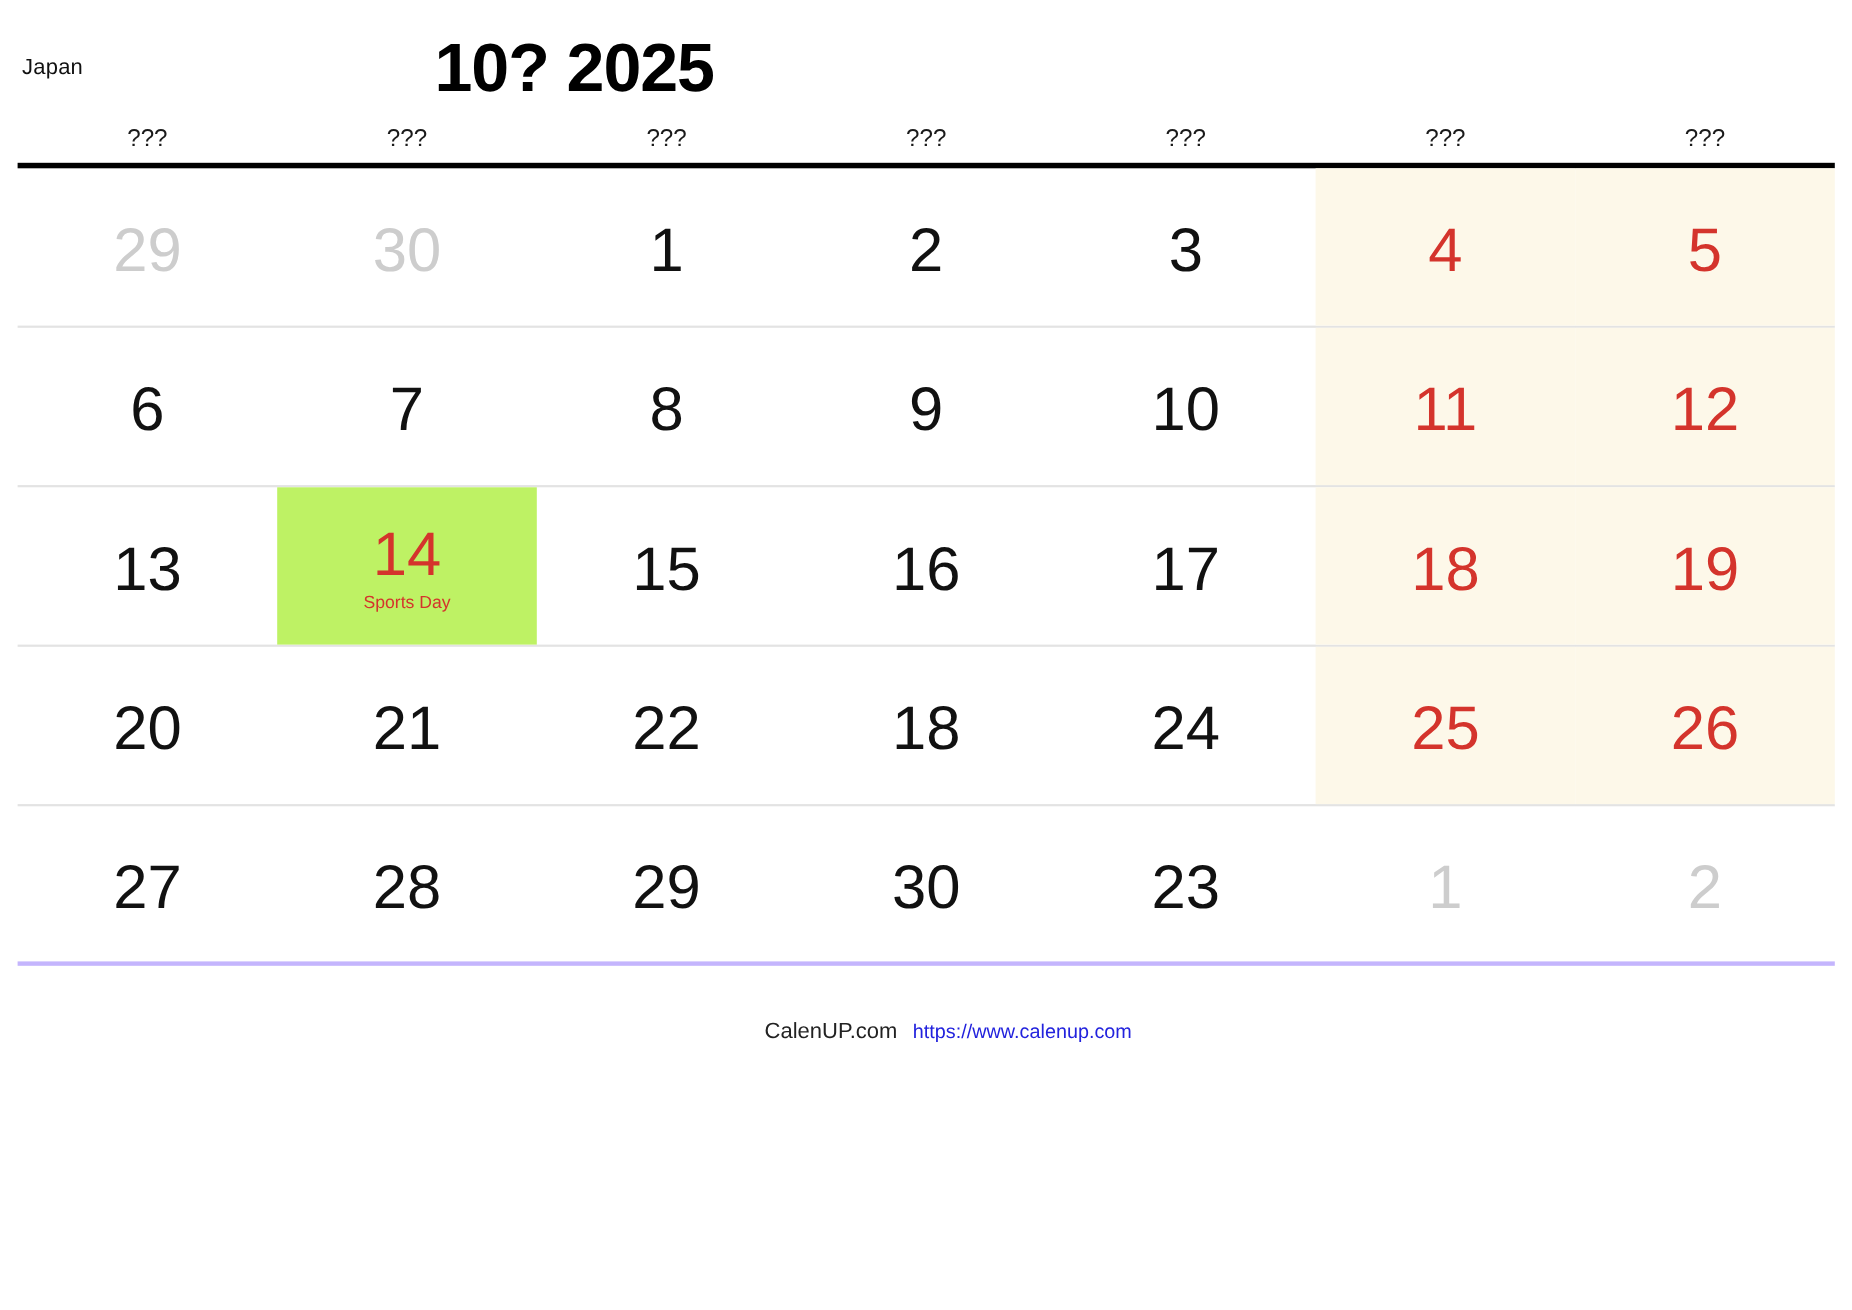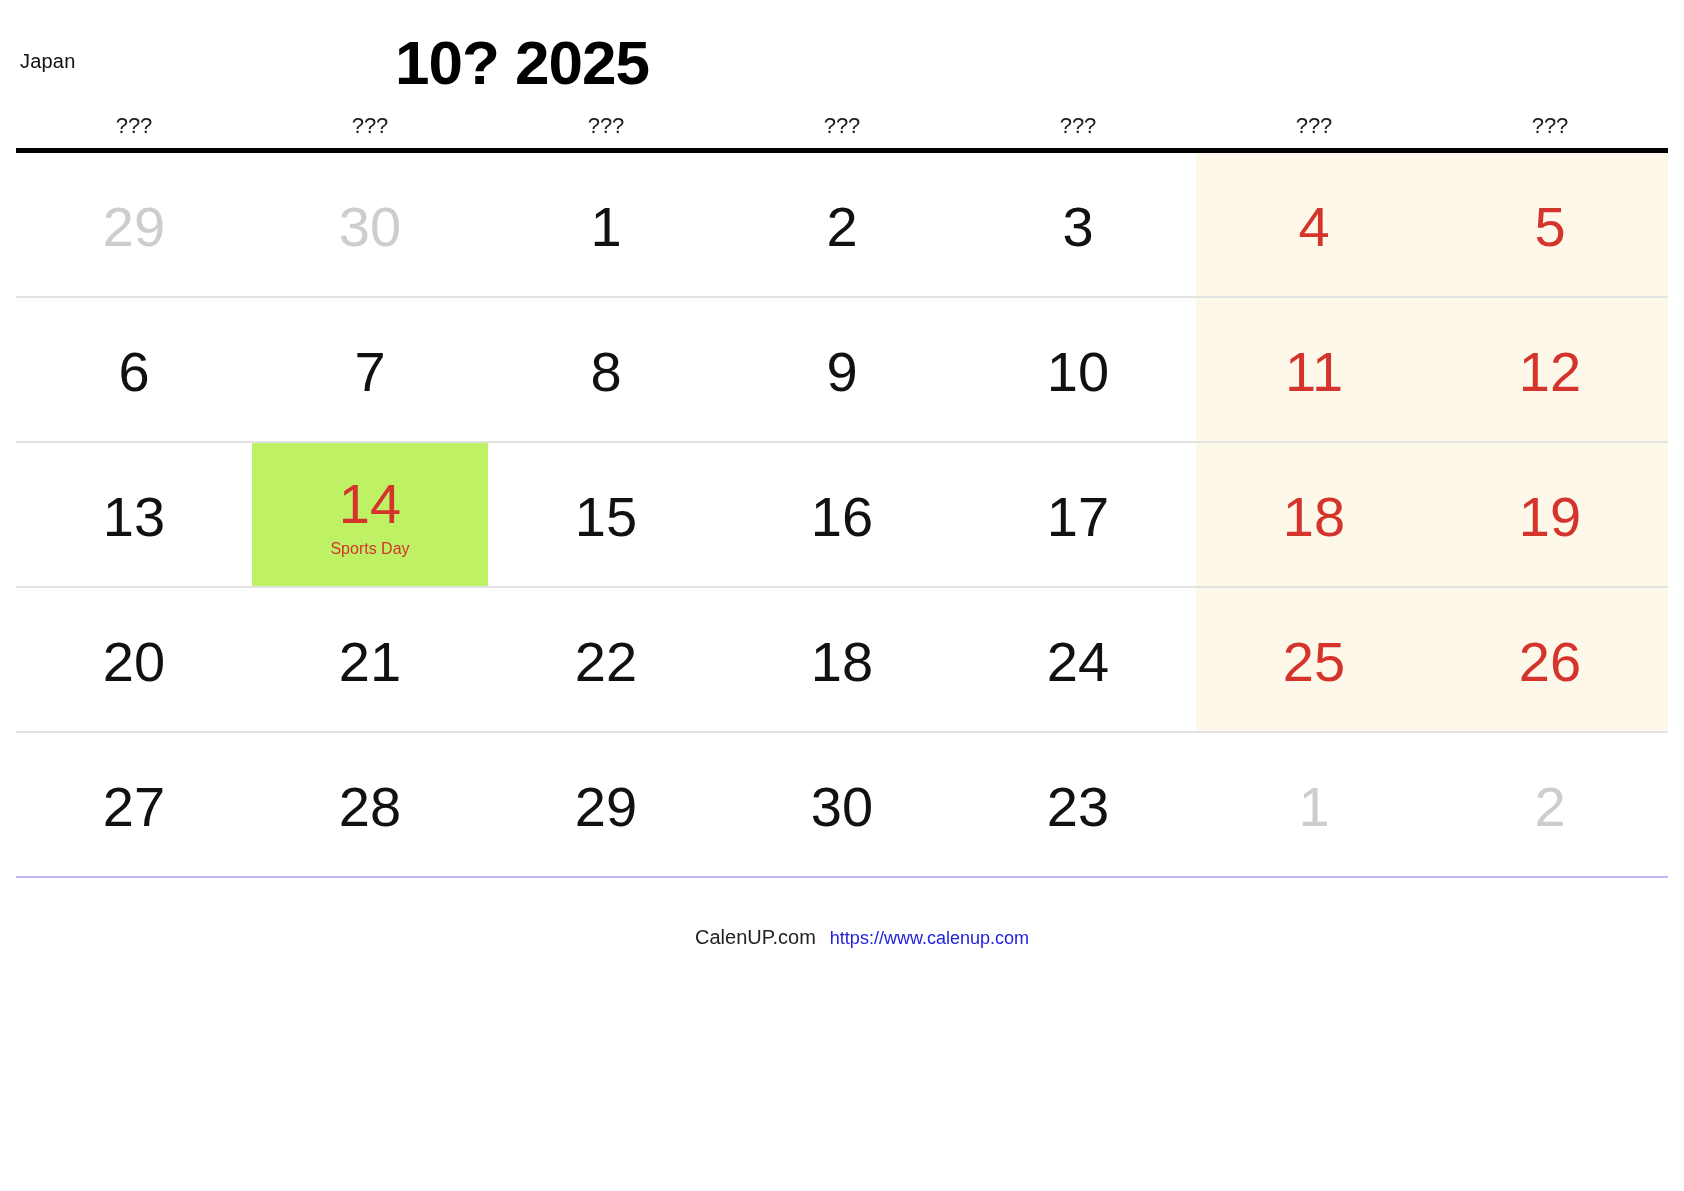--- a/index.html
+++ b/index.html
@@ -67,21 +67,21 @@
     background: #000000;
     width: 100%;
   }
 
   .week-row {
     display: flex;
     height: 145px;
     border-bottom: 2px solid #e3e3e3;
     position: relative;
   }
-  .week-row:last-child { border-bottom: 2px solid #c4b5fd; }
+  .week-row:last-child { border-bottom: 4px solid #c4b5fd; }
 
   .day-cell {
     flex: 1 1 0;
     position: relative;
     display: flex;
     flex-direction: column;
     align-items: center;
     justify-content: center;
     padding-top: 4px;
   }

